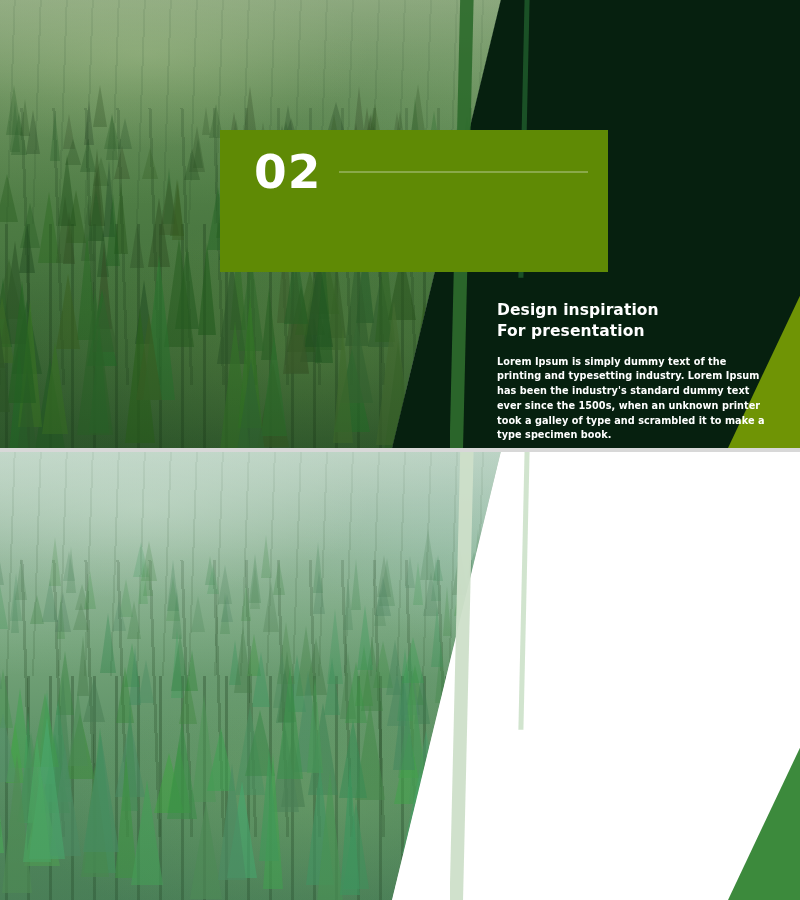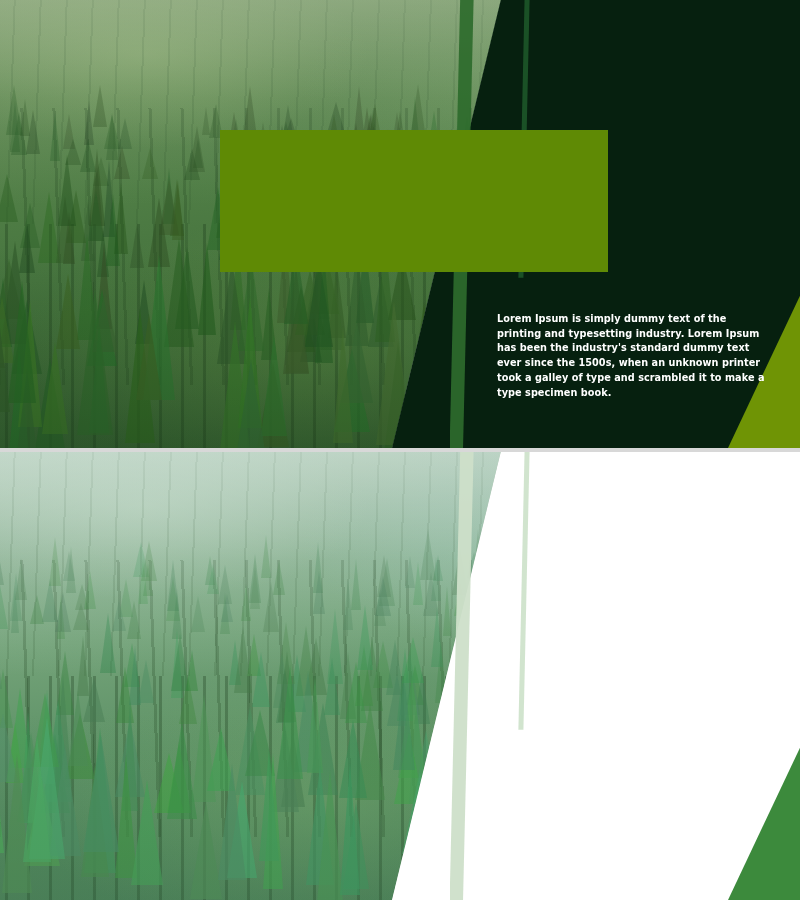--- a/index.html
+++ b/index.html
@@ -331,23 +331,31 @@
         <div class="forest-haze"></div>
       </div>
     </div>
 
     <div class="panel-dark"></div>
     <div class="stripe stripe-1"></div>
     <div class="sliver sliver-1"></div>
     <div class="wedge wedge-1"></div>
 
     <div class="title-card card-1">
+      <div class="num-row">
+        <span class="num">02</span>
+        <span class="rule"></span>
+      </div>
     </div>
 
     <div class="text-block tb-1">
+      <div class="heading">
+        <div>Design inspiration</div>
+        <div>For presentation</div>
+      </div>
       <div class="body">
         <p>Lorem Ipsum is simply dummy text of the printing and typesetting industry. Lorem Ipsum has been the industry's standard dummy text ever since the 1500s, when an unknown printer took a galley of type and scrambled it to make a type specimen book.</p>
       </div>
     </div>
 
   </section>
 
   <section class="slide">
 
     <div class="photo photo-clip-2 photo-cool">

